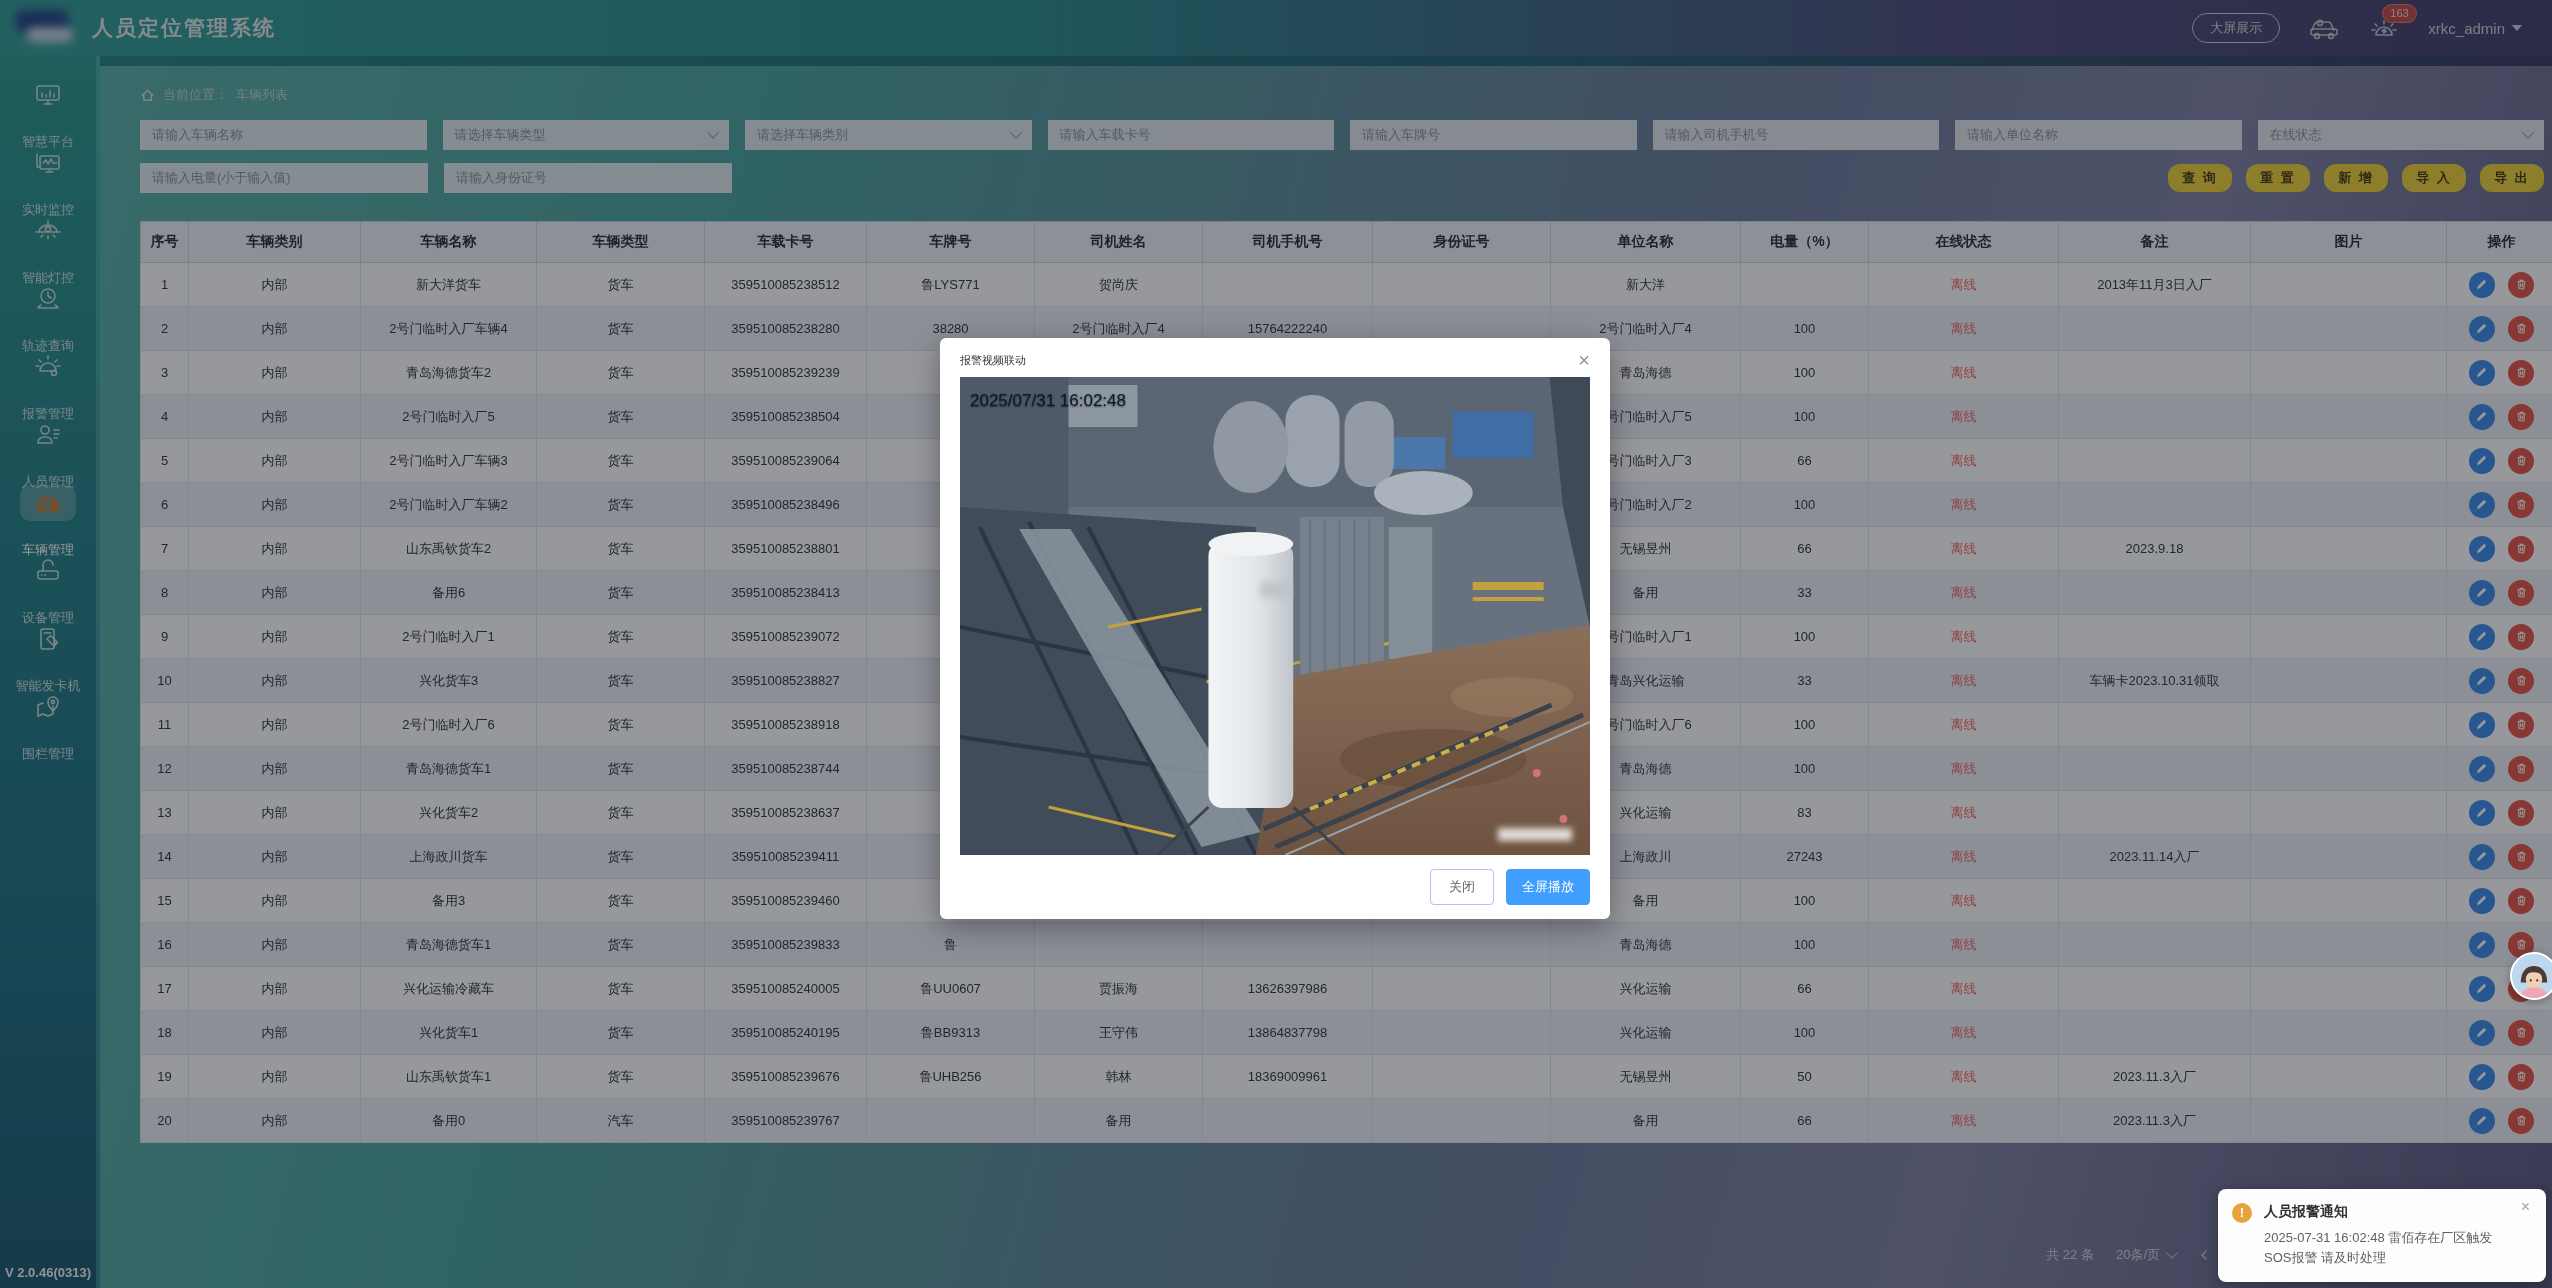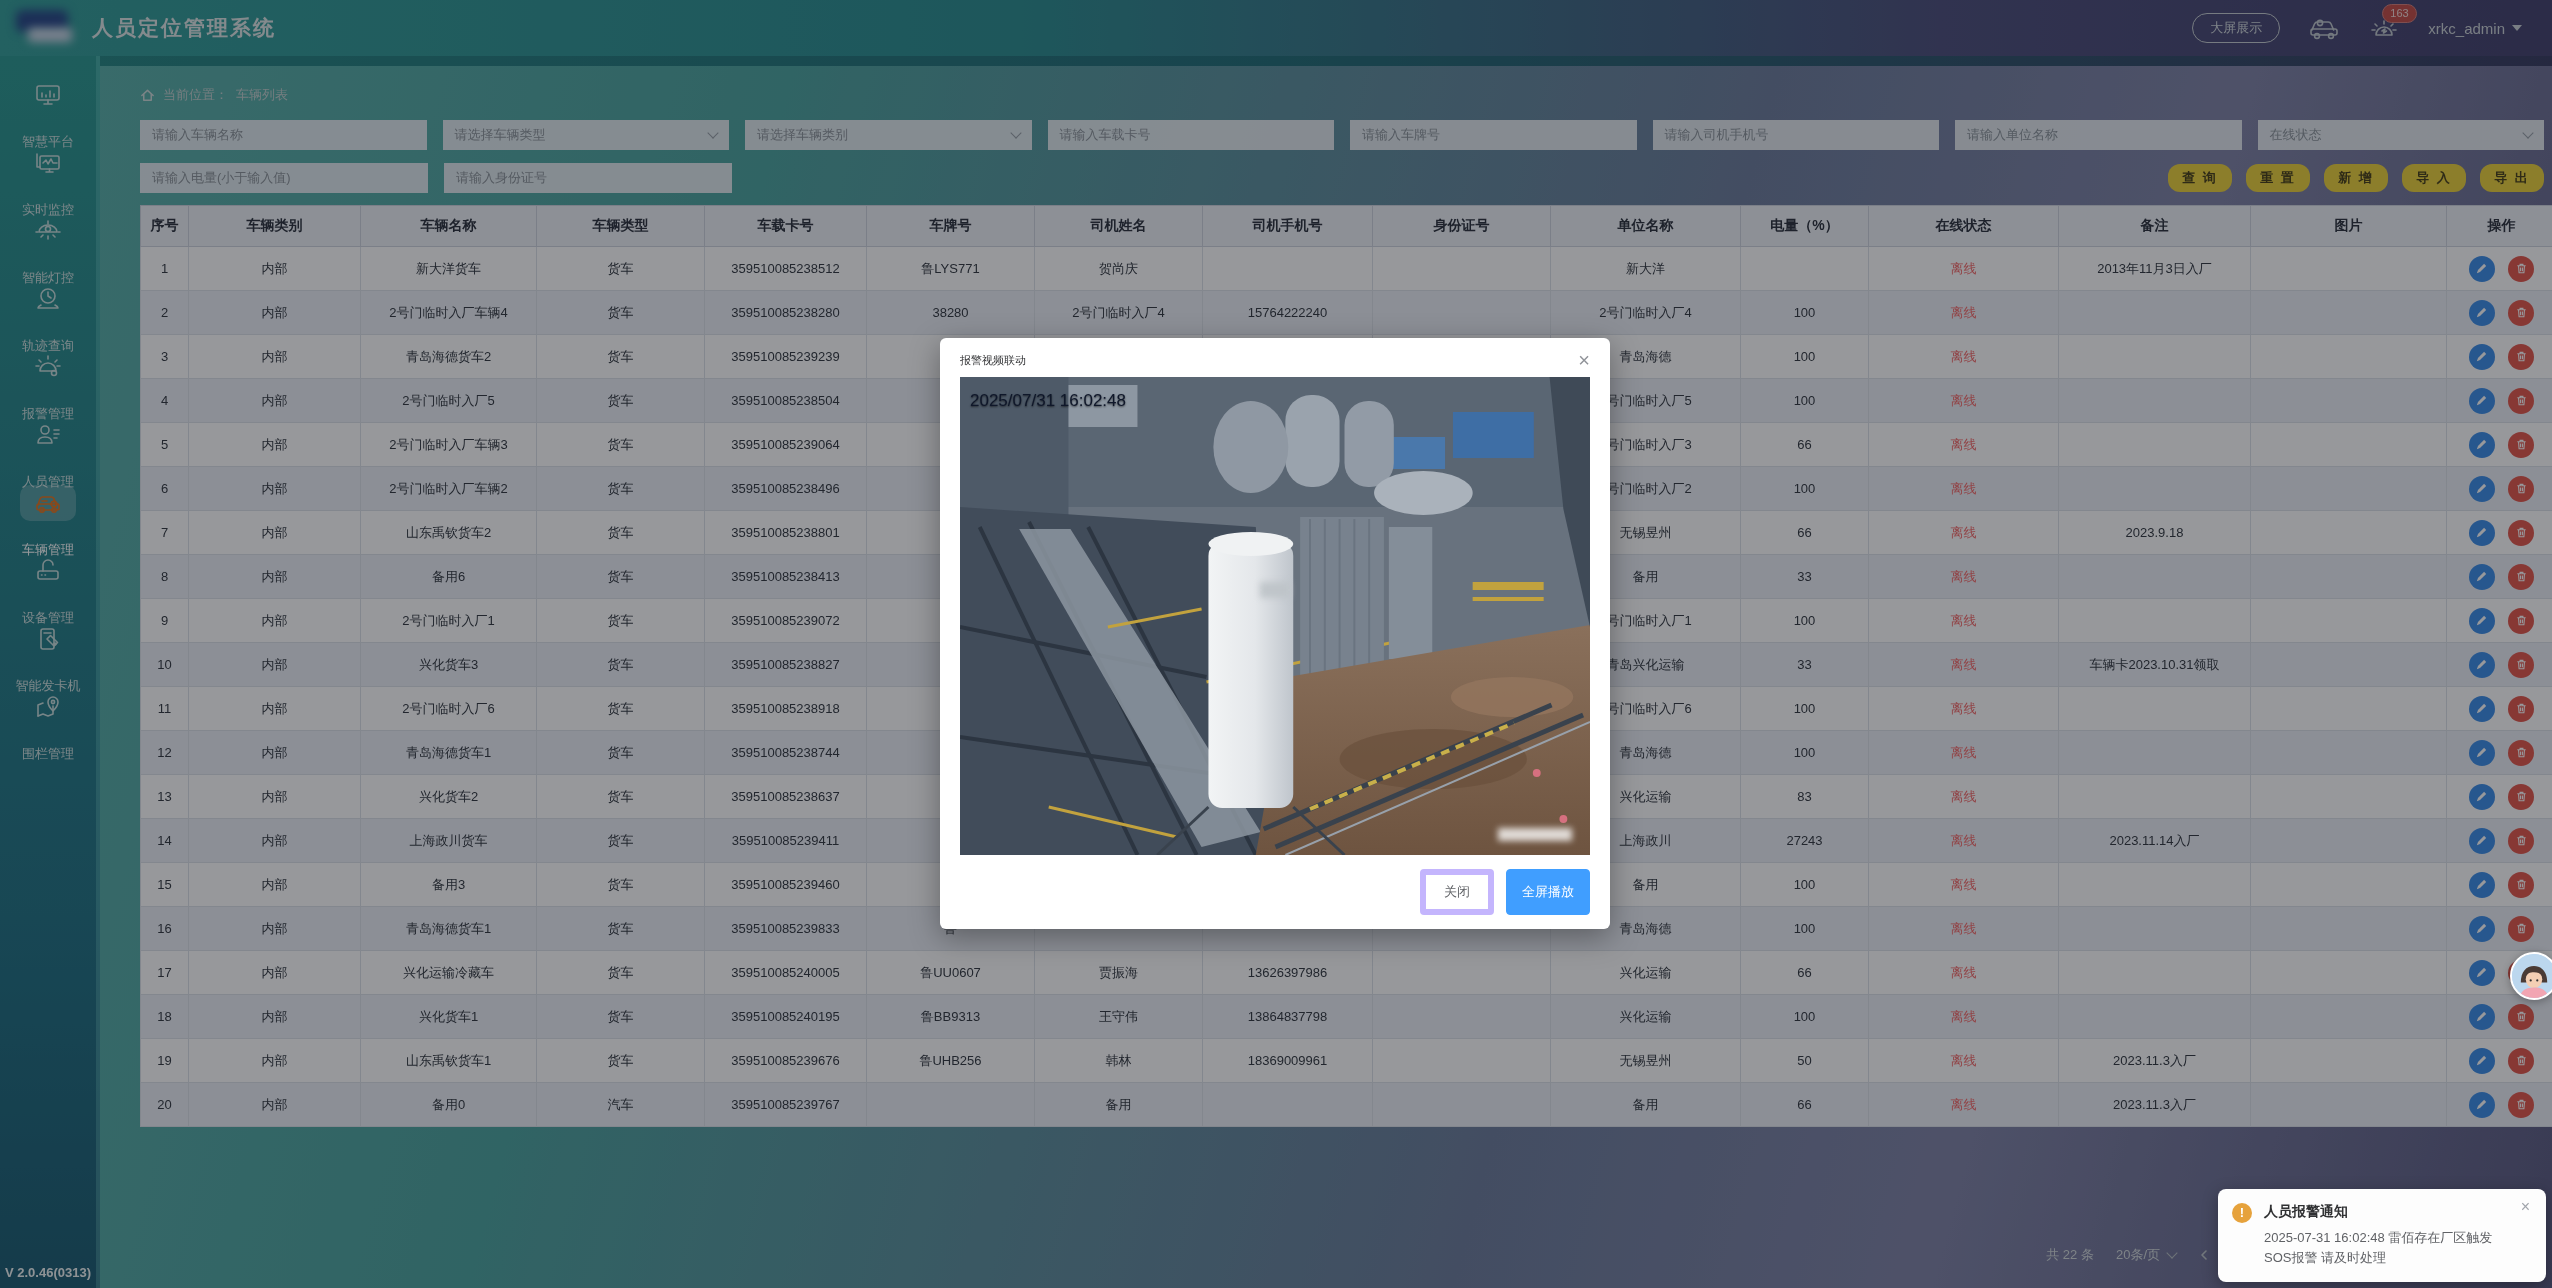--- a/index.html
+++ b/index.html
@@ -46,21 +46,21 @@
   .filters2{margin-top:13px;display:flex;gap:16px;align-items:center}
   .field{height:30px;background:rgba(233,238,242,.95);border-radius:0;display:flex;align-items:center;
          padding:0 12px;color:#8d959c;font-size:13px;flex:1;box-sizing:border-box;cursor:text}
   .field.fixed{flex:none;width:288px}
   .field .caret{margin-left:auto;width:7px;height:7px;border-right:1.5px solid #98a0a8;border-bottom:1.5px solid #98a0a8;
                 transform:rotate(45deg);margin-top:-4px}
   .btnrow{margin-left:auto;display:flex;gap:14px}
   .btn-yellow{width:64px;height:28px;background:#edd23f;border:none;border-radius:12px;font-size:13px;color:#4a431c;
               font-weight:bold;cursor:pointer;letter-spacing:2px}
   
-  .tblwrap{margin-top:12px}
+  .tblwrap{margin-top:28px}
   table{width:100%;border-collapse:collapse;table-layout:fixed;background:#fff}
   th{background:#eef1f6;font-size:14px;color:#2f3540;font-weight:bold;height:40px;border:1px solid #cfd5de;padding:0 2px}
   td{height:43px;border:1px solid #dde2e9;font-size:13px;color:#363c44;text-align:center;background:#fff;
      overflow:hidden;white-space:nowrap;text-overflow:ellipsis;padding:0 4px}
   tr:nth-child(even) td{background:#edf0f7}
   .status-off{color:#f56c6c}
   .op-btn{width:26px;height:26px;border-radius:50%;border:none;display:inline-flex;align-items:center;justify-content:center;
           margin:0 5px;cursor:pointer;vertical-align:middle}
   .op-btn svg{width:13px;height:13px}
   .op-edit{background:#3f8fe8}
@@ -80,21 +80,21 @@
   .modal-info{padding:4px 20px 10px;font-size:14px;color:#5a5f66;display:flex;align-items:center}
   .modal-info .lbl{color:#5a5f66}
   .modal-info .gap{width:26px}
   .blur-chip{display:inline-block;width:58px;height:17px;background:#c6c6c6;filter:blur(2.5px);border-radius:2px;margin-left:4px}
   .video{margin:0 20px;width:630px;height:478px;position:relative;background:#68727e;overflow:hidden}
   .video svg.scene{position:absolute;inset:0;width:100%;height:100%}
   .vts{position:absolute;top:14px;left:10px;color:#0f172a;font-size:17px;text-shadow:0 1px 2px rgba(0,0,0,.6)}
   .vlabel{position:absolute;right:18px;bottom:14px;width:74px;height:13px;background:rgba(255,255,255,.78);filter:blur(3px)}
   .vblur{position:absolute;left:300px;top:205px;width:30px;height:16px;background:rgba(190,195,200,.9);filter:blur(3px)}
   .modal-footer{display:flex;justify-content:flex-end;gap:12px;padding:14px 20px 8px}
-  .btn-plain{background:#fff;border:6px solid #c4b5fd;color:#606266;border-radius:4px;padding:8px 18px;font-size:13px;cursor:pointer}
+  .btn-plain{background:#fff;border:1px solid #c4b5fd;color:#606266;border-radius:4px;padding:8px 18px;font-size:13px;cursor:pointer}
   .btn-primary{background:#409eff;border:1px solid #409eff;color:#fff;border-radius:4px;padding:8px 15px;font-size:13px;cursor:pointer}
   
   .toast{position:absolute;right:6px;bottom:6px;width:328px;background:#fdfdfd;border-radius:8px;z-index:60;
          box-shadow:0 4px 16px rgba(0,0,0,.3);padding:14px 16px 14px 14px;display:flex;box-sizing:border-box}
   .toast-icon{width:20px;height:20px;border-radius:50%;background:#e6a23c;color:#fff;font-weight:bold;font-size:13px;
               display:flex;align-items:center;justify-content:center;flex:none}
   .toast-body{margin-left:12px;padding-right:16px}
   .toast-title{font-size:14px;font-weight:bold;color:#303133}
   .toast-msg{font-size:13px;color:#606266;margin-top:7px;line-height:1.55}
   .toast-close{position:absolute;right:10px;top:8px;color:#a0a4ab;font-size:16px;border:none;background:none;cursor:pointer}

